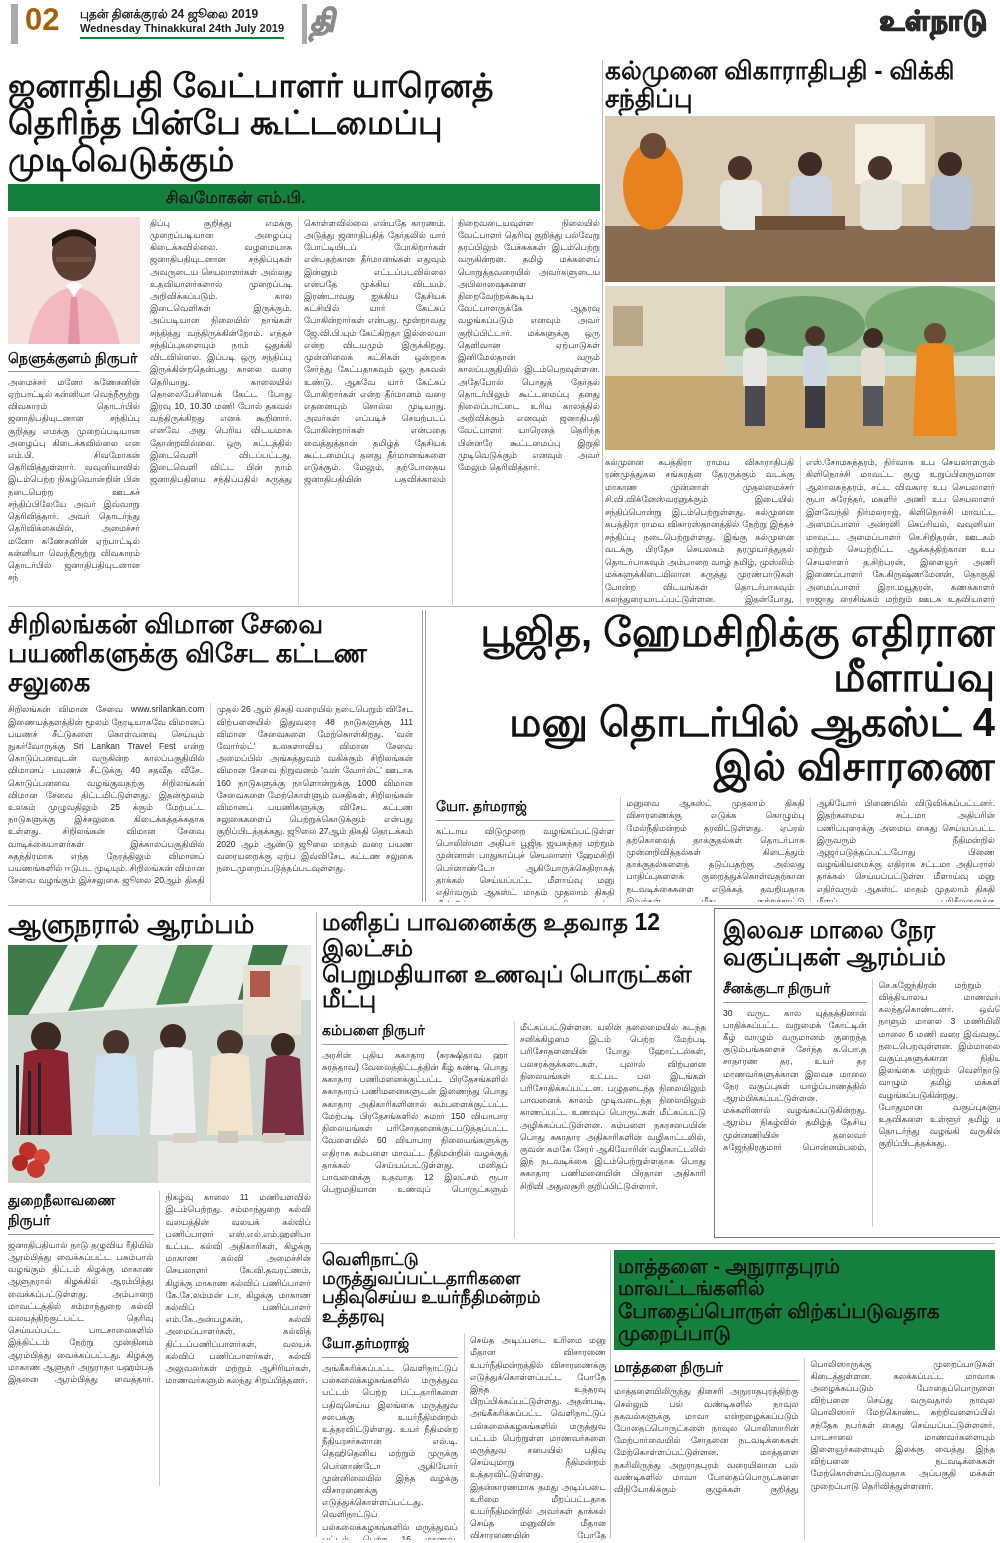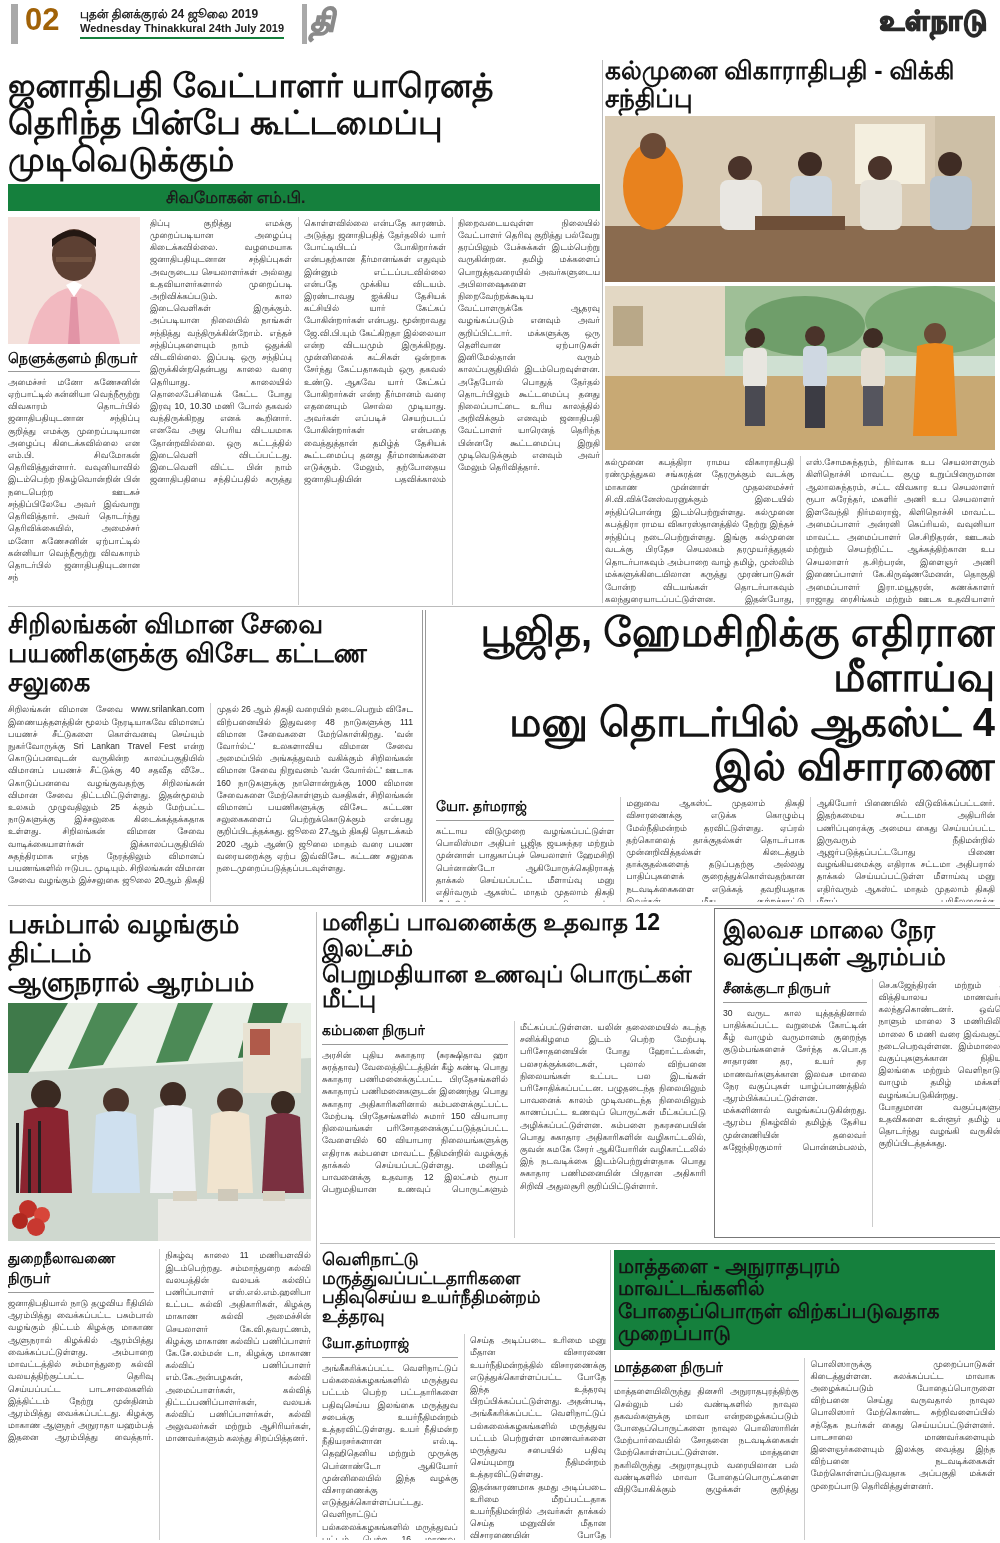--- a/index.html
+++ b/index.html
@@ -134,21 +134,20 @@
     <div>மனு தொடர்பில் ஆகஸ்ட் 4 இல் விசாரணை</div>
   </div>
   <div class="bodytext cols3" style="margin-top:8px;height:200px;overflow:hidden;">
     <div class="byline">யோ. தர்மராஜ்</div>
     <span>கட்டாய விடுமுறை வழங்கப்பட்டுள்ள பொலிஸ்மா அதிபர் பூஜித ஜயசுந்தர மற்றும் முன்னாள் பாதுகாப்புச் செயலாளர் ஹேமசிறி பெர்னாண்டோ ஆகியோருக்கெதிராகத் தாக்கல் செய்யப்பட்ட மீளாய்வு மனு எதிர்வரும் ஆகஸ்ட் மாதம் முதலாம் திகதி மீண்டும் விசாரணைக்கு எடுத்துக்கொள்ளப்படவுள்ளது. கொழும்பு மேல்நீதிமன்றத்தில் மீளாய்வு மனு நேற்று செவ்வாய்க்கிழமை விசாரணைக்கு எடுத்துக்கொள்ளப்பட்டபோது, குறித்த மனுவை ஆகஸ்ட் முதலாம் திகதி விசாரணைக்கு எடுக்க கொழும்பு மேல்நீதிமன்றம் தரவிட்டுள்ளது. ஏப்ரல் தற்கொலைத் தாக்குதல்கள் தொடர்பாக முன்னறிவித்தல்கள் கிடைத்தும் தாக்குதல்களைத் தடுப்பதற்கு அல்லது பாதிப்புகளைக் குறைத்துக்கொள்வதற்கான நடவடிக்கைகளை எடுக்கத் தவறியதாக இவர்கள் மீது குற்றச்சாட்டு முன்வைக்கப்பட்டுள்ளது. கொழும்புக் கோட்டை குற்றச்சாட்டுக் கமைய கைது செய்யப்பட்ட முன்னாள் பாதுகாப்புச் செயலாளர் ஹேமசிறி பெர்னாண்டோவும் பொலிஸ்மா அதிபர் பூஜித ஜயசுந்தர ஆகியோர் பிணையில் விடுவிக்கப்பட்டனர். இதற்கமைய சட்டமா அதிபரின் பணிப்புரைக்கு அமைய கைது செய்யப்பட்ட இருவரும் நீதிமன்றில் ஆஜர்படுத்தப்பட்டபோது பிணை வழங்கியமைக்கு எதிராக சட்டமா அதிபரால் தாக்கல் செய்யப்பட்டுள்ள மீளாய்வு மனு எதிர்வரும் ஆகஸ்ட் மாதம் முதலாம் திகதி மீளப் பரிசீலனைக்கு எடுத்துக்கொள்ளப்படவுள்ளமை குறிப்பிடத்தக்கது. இதன்படி, குறித்த மனுவை முழுமையாக விசாரிக்க உயர் நீதிமன்றம் தீர்மானம் எடுத்துள்ளது.</span>
   </div>
 </div>
 
 <div class="article" style="left:8px;top:910px;width:303px;height:630px;">
   <div class="headline" style="font-size:26px;">
-    <div>பசும்பால் வழங்கும் திட்டம்</div>
     <div>ஆளுநரால் ஆரம்பம்</div>
   </div>
   <svg class="photo" width="303" height="238" viewBox="0 0 303 238" style="margin-top:6px;">
     <rect width="303" height="238" fill="#cfd8cf"></rect>
     <path d="M0 0 L303 0 L303 55 L0 70 Z" fill="#e9efe6"></path>
     <path d="M0 0 L60 0 L20 70 L0 70 Z" fill="#3f7a4a"></path>
     <path d="M90 0 L130 0 L95 62 L60 66 Z" fill="#4c8a56"></path>
     <path d="M170 0 L205 0 L180 58 L148 60 Z" fill="#4c8a56"></path>
     <path d="M245 0 L280 0 L262 52 L230 55 Z" fill="#3f7a4a"></path>
     <rect x="235" y="20" width="58" height="70" fill="#e8e2d2"></rect>

